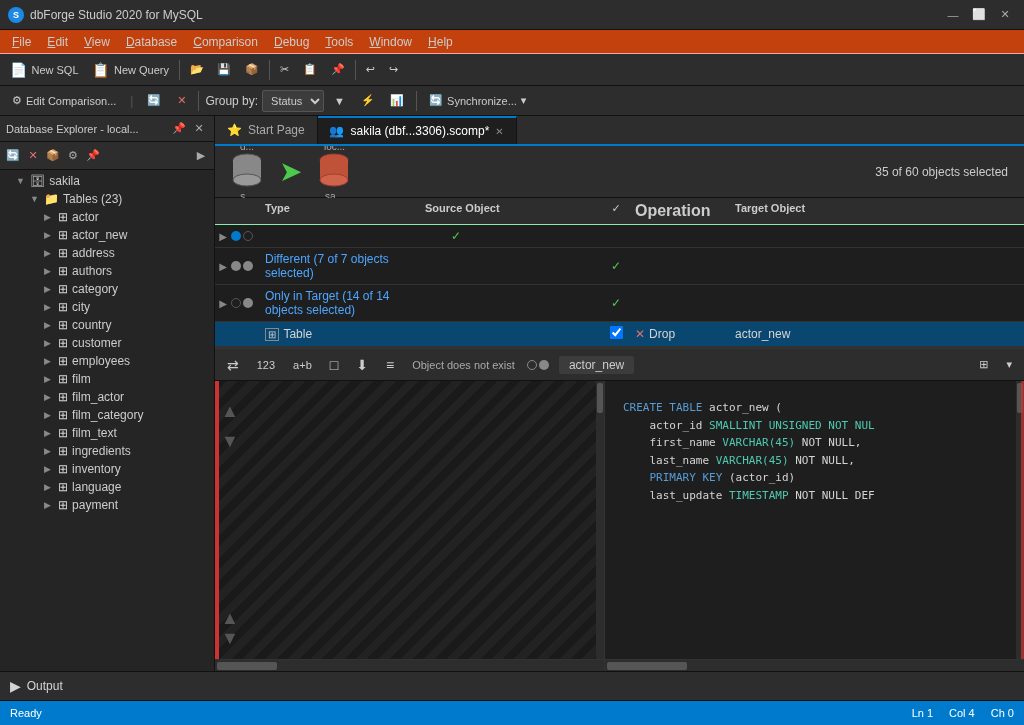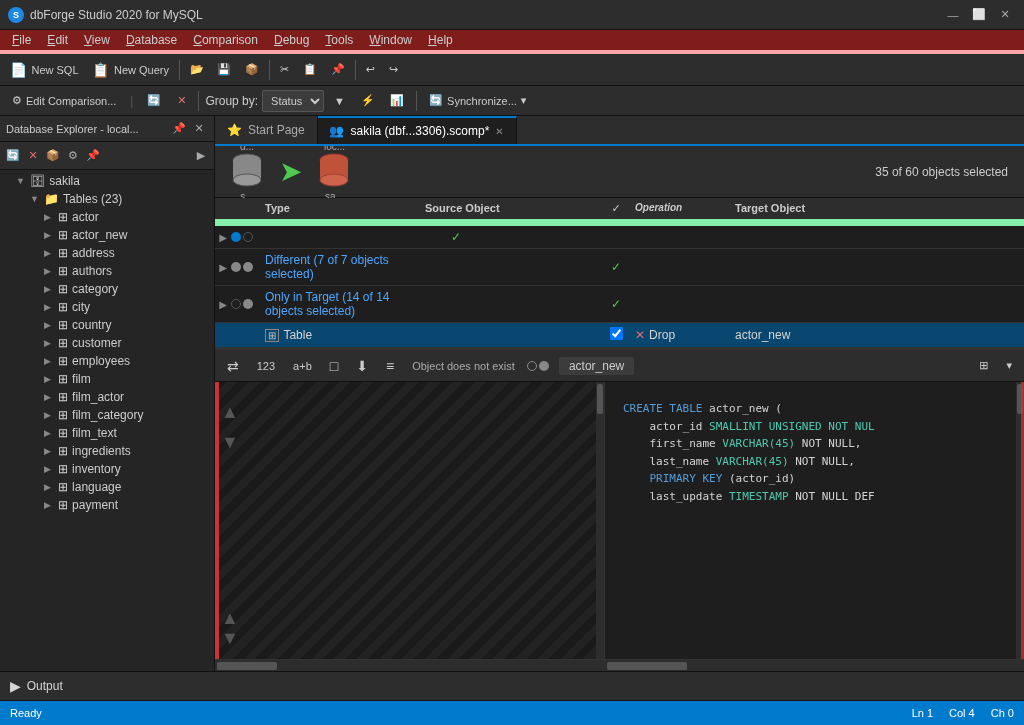--- a/index.html
+++ b/index.html
@@ -6,21 +6,21 @@
     body { font-family: 'Segoe UI', Arial, sans-serif; font-size: 12px; background: #1e1e1e; color: #d4d4d4; width: 1024px; height: 725px; overflow: hidden; }
 
     
     .title-bar { background: #2d2d2d; height: 30px; display: flex; align-items: center; padding: 0 8px; gap: 6px; border-bottom: 1px solid #111; }
     .title-bar-icon { width: 16px; height: 16px; background: #1e88e5; border-radius: 50%; display: flex; align-items: center; justify-content: center; font-size: 9px; color: white; font-weight: bold; flex-shrink: 0; }
     .title-bar-text { color: #ccc; font-size: 12px; flex: 1; }
     .title-bar-controls { display: flex; gap: 4px; }
     .title-bar-btn { width: 22px; height: 22px; display: flex; align-items: center; justify-content: center; color: #aaa; cursor: pointer; font-size: 11px; }
 
     
-    .menu-bar { background: #7f1d1d; height: 24px; display: flex; align-items: center; padding: 0 4px; border-bottom: 4px solid #fca5a5; }
+    .menu-bar { background: #c2410c; height: 24px; display: flex; align-items: center; padding: 0 4px; border-bottom: 1px solid #fca5a5; }
     .menu-item { padding: 2px 8px; color: #ccc; cursor: pointer; font-size: 12px; }
     .menu-item u { text-decoration: underline; }
 
     
     .toolbar { background: #2d2d2d; height: 32px; display: flex; align-items: center; padding: 0 4px; gap: 2px; border-bottom: 1px solid #111; }
     .tb-btn { height: 26px; padding: 0 6px; display: flex; align-items: center; gap: 4px; color: #ccc; cursor: pointer; border-radius: 2px; font-size: 11px; white-space: nowrap; }
     .tb-separator { width: 1px; height: 20px; background: #555; margin: 0 2px; }
     .tb-icon { font-size: 14px; }
 
     
@@ -323,27 +323,27 @@
               <ellipse cx="16" cy="8" rx="14" ry="6" fill="#c0523a" stroke="#a04030" stroke-width="1"></ellipse>
               <rect x="2" y="8" width="28" height="20" fill="#c0523a"></rect>
               <ellipse cx="16" cy="28" rx="14" ry="6" fill="#d0634b" stroke="#a04030" stroke-width="1"></ellipse>
             </svg>
           </div>
           <span style="font-size:10px;color:#aaa;">sa...</span>
         </div>
         <div style="margin-left:auto; font-size:12px; color:#ccc;">35 of 60 objects selected</div>
       </div>
 
-      <div style="display:flex;background:#2d2d2d;border-bottom:7px solid #86efac;padding:4px 0;">
+      <div style="display:flex;background:#2d2d2d;border-bottom:1px solid #86efac;padding:4px 0;">
         <div style="width:16px;"></div>
         <div style="width:30px;"></div>
         <div style="width:160px;color:#ccc;font-size:11px;font-weight:600;padding:0 4px;">Type</div>
         <div style="width:180px;color:#ccc;font-size:11px;font-weight:600;padding:0 4px;">Source Object</div>
         <div style="width:30px;text-align:center;color:#ccc;font-size:11px;">✓</div>
-        <div style="width:100px;color:#ccc;font-size:10px;font-weight:600;padding:0 4px;font-style:italic;">Operation</div>
+        <div style="width:100px;color:#ccc;font-size:16px;font-weight:600;padding:0 4px;">Operation</div>
         <div style="flex:1;color:#ccc;font-size:11px;font-weight:600;padding:0 4px;">Target Object</div>
       </div>
 
       <div>
 
         <div class="compare-row">
           <span style="width:16px;color:#888;font-size:10px;text-align:center;">▶</span>
           <span style="display:inline-flex;gap:2px;width:30px;align-items:center;">
             <span style="width:10px;height:10px;border-radius:50%;background:#007acc;display:inline-block;"></span>
             <span style="width:10px;height:10px;border-radius:50%;border:1px solid #555;display:inline-block;"></span>

